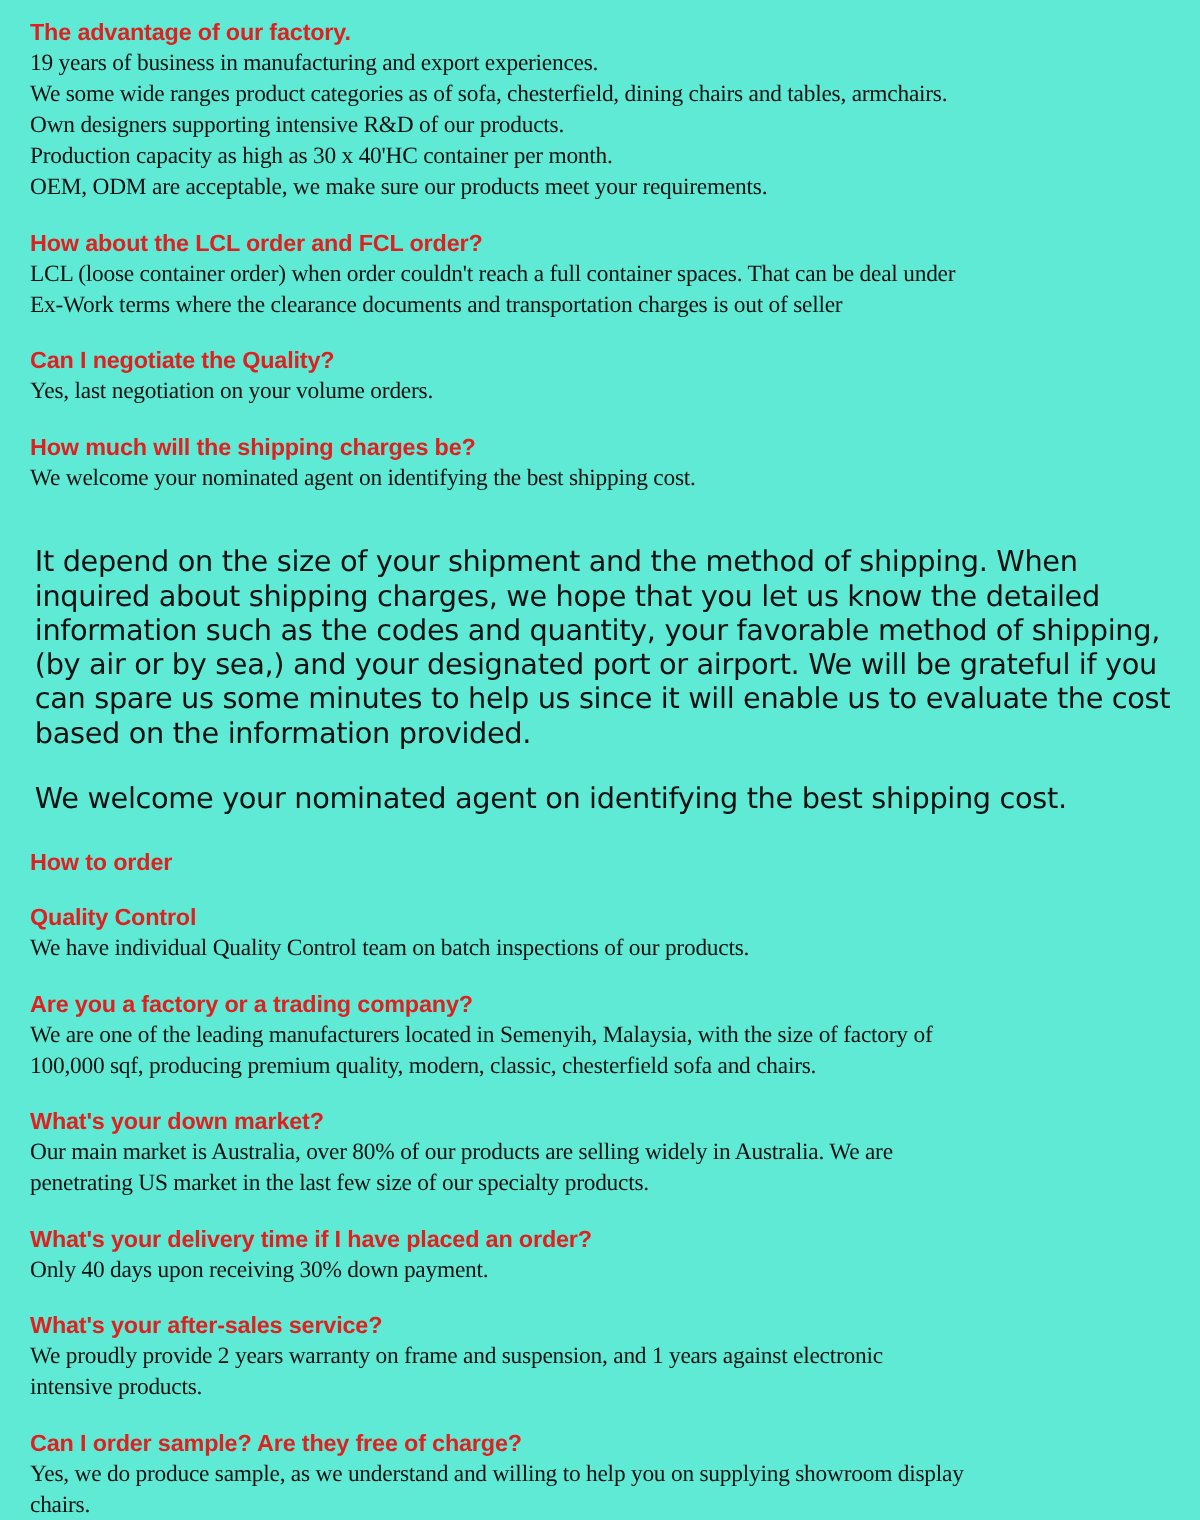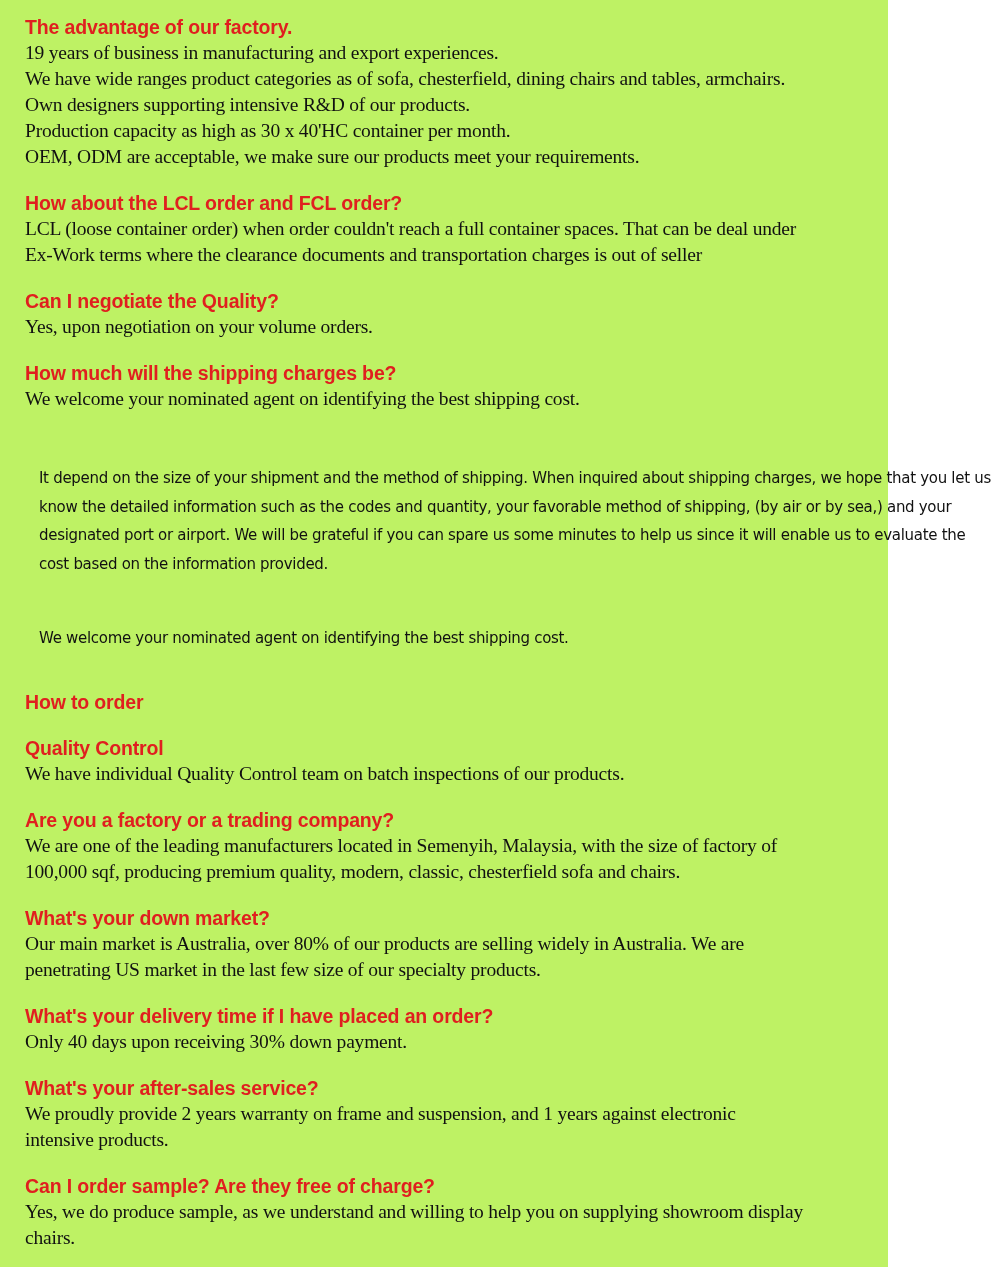--- a/index.html
+++ b/index.html
@@ -12,23 +12,23 @@
     width: 1000px;
     height: 1267px;
     overflow: hidden;
     font-family: "Liberation Sans", sans-serif;
     color: #000000;
     -webkit-font-smoothing: antialiased;
   }
 
   .page {
     position: relative;
-    width: 888px;
+    width: 1000px;
     height: 1267px;
-    background: #bef264;
+    background: #5eead4;
     box-sizing: border-box;
     padding: 14px 10px 16px 25px;
   }
 
   .faq-section {
     margin: 0 0 20px 0;
   }
 
   .faq-heading {
     font-family: "Liberation Sans", sans-serif;
@@ -51,56 +51,56 @@
     margin: 0;
     padding: 0;
     letter-spacing: -0.2px;
     white-space: nowrap;
   }
 
   
   .faq-para-alt {
     font-family: "DejaVu Sans", sans-serif;
     font-weight: normal;
-    font-size: 15px;
+    font-size: 24px;
     line-height: 28.5px;
     color: #111111;
-    margin: 14px;
+    margin: 4px;
     padding: 0;
     letter-spacing: -0.3px;
     width: 960px;
   }
   .spacer-md { height: 18px; }
   .spacer-lg { height: 22px; }
 
   .block-tight { margin-bottom: 0; }
 </style>
 </head>
 <body>
 
 <div class="page">
 
   <div class="faq-section">
     <p class="faq-heading">The advantage of our factory.</p>
     <p class="faq-line">19 years of business in manufacturing and export experiences.</p>
-    <p class="faq-line">We have wide ranges product categories as of sofa, chesterfield, dining chairs and tables, armchairs.</p>
+    <p class="faq-line">We some wide ranges product categories as of sofa, chesterfield, dining chairs and tables, armchairs.</p>
     <p class="faq-line">Own designers supporting intensive R&amp;D of our products.</p>
     <p class="faq-line">Production capacity as high as 30 x 40'HC container per month.</p>
     <p class="faq-line">OEM, ODM are acceptable, we make sure our products meet your requirements.</p>
   </div>
 
   <div class="faq-section">
     <p class="faq-heading">How about the LCL order and FCL order?</p>
     <p class="faq-line">LCL (loose container order) when order couldn't reach a full container spaces. That can be deal under</p>
     <p class="faq-line">Ex-Work terms where the clearance documents and transportation charges is out of seller</p>
   </div>
 
   <div class="faq-section">
     <p class="faq-heading">Can I negotiate the Quality?</p>
-    <p class="faq-line">Yes, upon negotiation on your volume orders.</p>
+    <p class="faq-line">Yes, last negotiation on your volume orders.</p>
   </div>
 
   <div class="faq-section">
     <p class="faq-heading">How much will the shipping charges be?</p>
     <p class="faq-line">We welcome your nominated agent on identifying the best shipping cost.</p>
   </div>
 
   <div class="spacer-md"></div>
 
   <p class="faq-para-alt">It depend on the size of your shipment and the method of shipping. When inquired about shipping charges, we hope that you let us know the detailed information such as the codes and quantity, your favorable method of shipping, (by air or by sea,) and your designated port or airport. We will be grateful if you can spare us some minutes to help us since it will enable us to evaluate the cost based on the information provided.</p>

